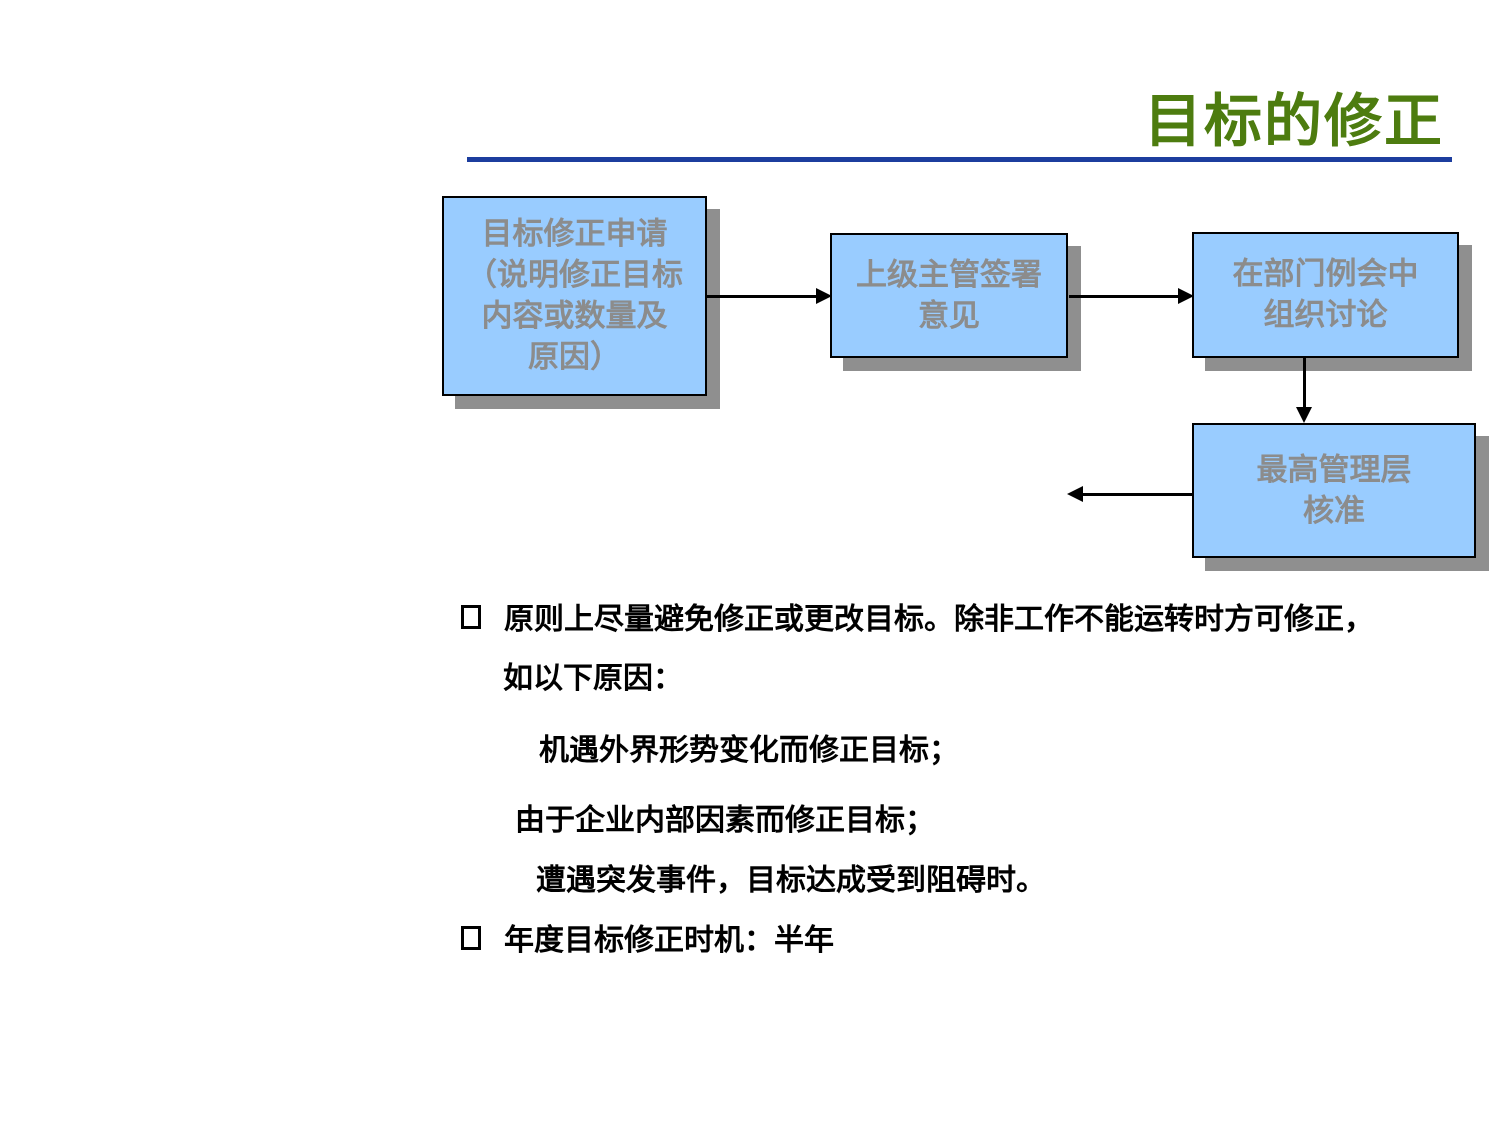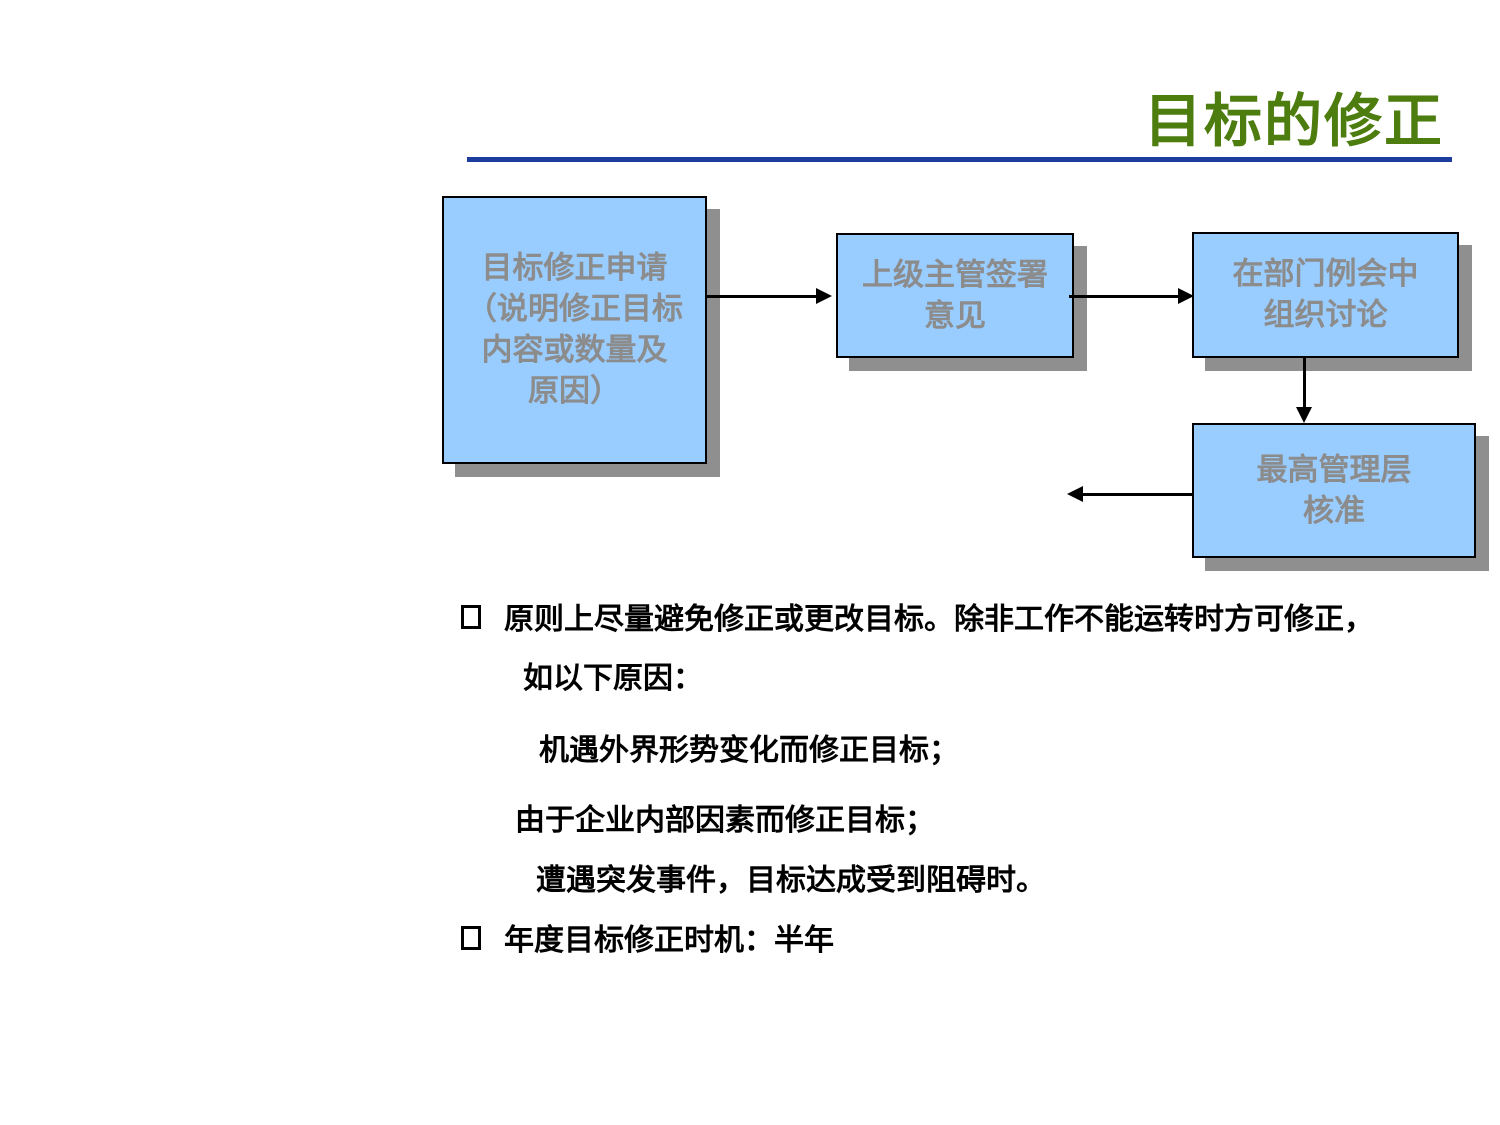--- a/index.html
+++ b/index.html
@@ -49,22 +49,22 @@
     justify-content: center;
     text-align: center;
   }
   .flow-box .box-label {
     font-size: 31px;
     font-weight: 700;
     line-height: 1.32;
     color: #8c8c8c;
     white-space: pre-line;
   }
-  .box-apply      { left: 442px;  top: 196px; width: 265px; height: 268px; }
-  .box-supervisor { left: 830px;  top: 233px; width: 238px; height: 125px; margin-left: 6px; }
+  .box-apply      { left: 442px;  top: 196px; width: 265px; height: 200px; }
+  .box-supervisor { left: 830px;  top: 233px; width: 238px; height: 125px; }
   .box-meeting    { left: 1192px; top: 232px; width: 267px; height: 126px; }
   .box-approve    { left: 1192px; top: 423px; width: 284px; height: 135px; }
   .box-update     { left: 830px;  top: 420px; width: 238px; height: 140px; }
 
   
   .arrow { position: absolute; }
   .arrow .shaft-h {
     position: absolute;
     top: 7px;
     height: 3px;
@@ -123,21 +123,21 @@
 
   .body-line {
     position: absolute;
     font-size: 30px;
     line-height: 1.1;
     color: #000000;
     white-space: nowrap;
     font-weight: bold;
   }
   .line-1 { left: 504px; top: 602px; }
-  .line-2 { left: 523px; top: 661px; text-align: right; }
+  .line-2 { left: 503px; top: 661px; text-align: right; }
   .line-3 { left: 539px; top: 733px; }
   .line-4 { left: 515px; top: 803px; text-align: center; }
   .line-5 { left: 536px; top: 863px; }
   .line-6 { left: 504px; top: 923px; }
 </style>
 </head>
 <body>
 
 <div class="slide">
 

